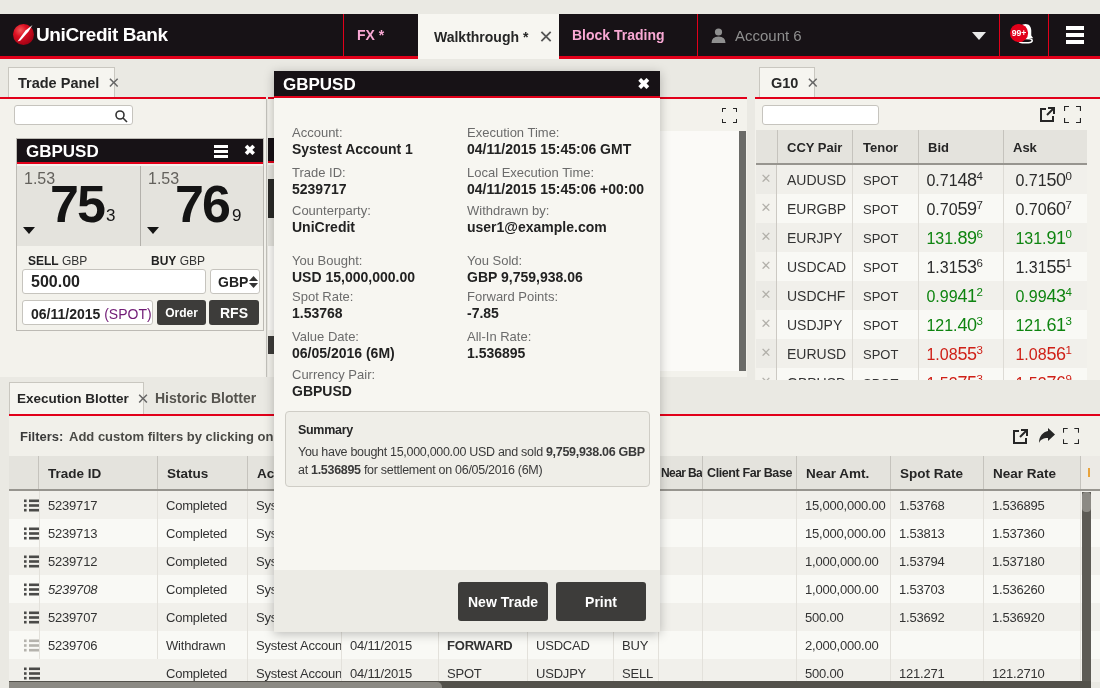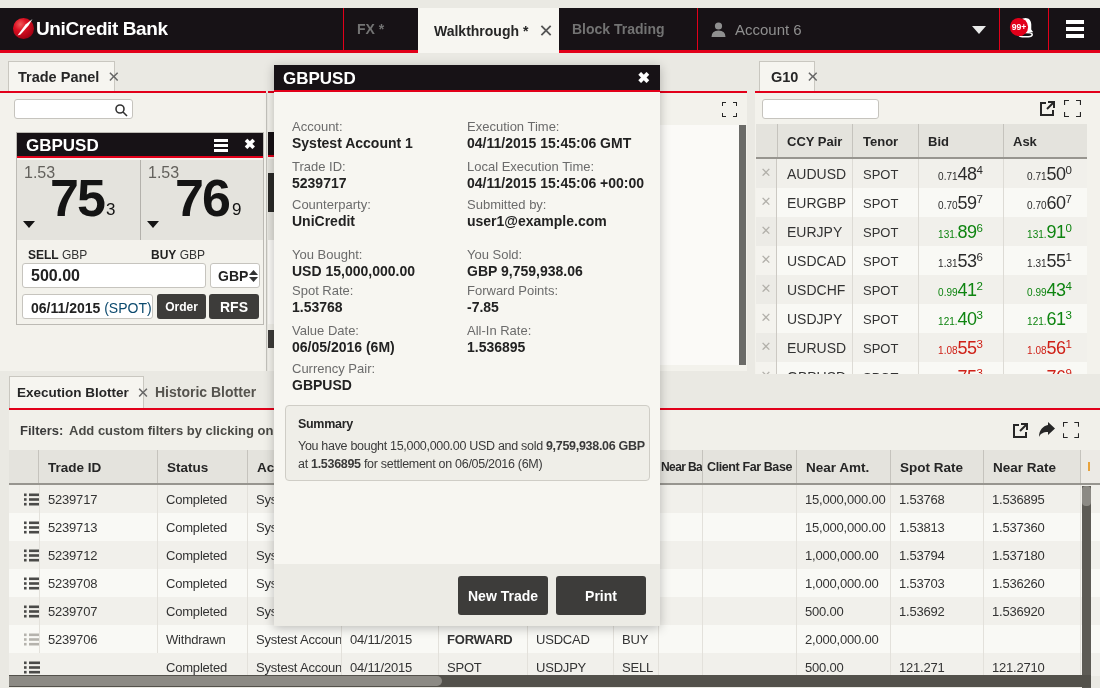--- a/index.html
+++ b/index.html
@@ -1,25 +1,25 @@
 <!DOCTYPE html>
 <html><head>
 <meta charset="utf-8">
 <style>
 * { margin:0; padding:0; box-sizing:border-box; }
 html,body { width:1100px; height:688px; overflow:hidden; }
 body { font-family:"Liberation Sans", sans-serif; background:#eae9e3; position:relative; }
-#root { position:absolute; top:8px; left:0; width:1100px; height:520px; }
+#root { position:absolute; top:14px; left:0; width:1100px; height:520px; }
 .abs { position:absolute; }
 
 
 #hdr { position:absolute; top:0; left:0; width:1100px; height:45px; background:#171216; border-bottom:3px solid #e2001a; }
 #logo-txt { position:absolute; left:36px; top:10px; color:#fff; font-size:19px; font-weight:bold; letter-spacing:-0.4px; }
 .hsep { position:absolute; top:0; width:1px; height:42px; background:#e2001a; }
-.htab { position:absolute; top:0; height:42px; color:#737373; font-size:14px; font-weight:bold; display:flex; align-items:center; padding-left:13px; white-space:nowrap; }
+.htab { position:absolute; top:0; height:42px; color:#f9a8d4; font-size:14px; font-weight:bold; display:flex; align-items:center; padding-left:13px; white-space:nowrap; }
 #tab-walk { background:#f7f6f1; color:#262626; }
 #tab-walk .x { color:#555; font-weight:normal; font-size:18px; margin-left:10px; }
 #acct { position:absolute; top:0; left:698px; width:301px; height:42px; }
 #acct .nm { position:absolute; left:37px; top:13px; color:#8f8f8f; font-size:15px; }
 #acct .caret { position:absolute; right:13px; top:18px; width:0; height:0; border-left:7px solid transparent; border-right:7px solid transparent; border-top:8px solid #e9e9e9; }
 #bellwrap { position:absolute; left:999px; top:0; width:49px; height:42px;text-align:right; }
 #burger { position:absolute; left:1066px; top:12px; width:18px; }
 #burger div { height:4px; background:#fff; margin-bottom:3px; }
 
 
@@ -54,21 +54,21 @@
 #gpanel { position:absolute; left:755px; top:45px; width:345px; height:318px; }
 #gtbl { position:absolute; left:1px; top:71px; width:331px; height:250px; overflow:hidden; }
 .grow { position:absolute; left:0; width:331px; height:29px; }
 .grow .c0 { position:absolute; left:0; width:21px; height:29px; border-right:1px solid #ccc9c3; color:#b2b0aa; font-size:13px; text-align:center; line-height:28px; }
 .grow .c1 { position:absolute; left:31px; top:7px; font-size:14px; color:#333; }
 .grow .c2 { position:absolute; left:107px; top:8px; font-size:13px; color:#333; }
 .grow .b1 { position:absolute; left:96px; width:1px; height:29px; background:#dddbd5; }
 .grow .b2 { position:absolute; left:162px; width:1px; height:29px; background:#dddbd5; }
 .grow .b3 { position:absolute; left:247px; width:1px; height:29px; background:#dddbd5; }
 .px { position:absolute; top:0; height:29px; text-align:right; white-space:nowrap; }
-.px .s { font-size:10px; }
+.px .s { font-size:16px; }
 .px .b { font-size:18px; letter-spacing:-0.5px; }
 .px .u { font-size:11.5px; vertical-align:6px; }
 .pxbid { left:163px; width:64px; padding-top:5px; }
 .pxask { left:248px; width:68px; padding-top:5px; }
 .pc-k { color:#2b2b2b; } .pc-g { color:#0e8410; } .pc-r { color:#cf2017; }
 
 
 #blot { position:absolute; left:9px; top:368px; width:1091px; height:312px; }
 #btabs { position:absolute; left:0; top:0; width:1091px; height:32px; }
 #bfil { position:absolute; left:0; top:34px; width:1091px; height:40px; background:#f1f0ea; font-size:13px; color:#3a3a3a; }
@@ -175,21 +175,21 @@
     <div id="form">
       <div class="abs lbl" style="left:11px;top:8px"><b>SELL</b> GBP</div>
       <div class="abs lbl" style="left:134px;top:8px"><b>BUY</b> GBP</div>
       <div class="finput" style="left:5px;top:23px;width:184px;height:25px;font-size:16px;font-weight:bold;color:#222;padding:3px 0 0 8px">500.00</div>
       <div class="finput" style="left:193px;top:23px;width:50px;height:25px;font-size:14px;font-weight:bold;color:#222;padding:4px 0 0 7px">GBP
         <svg class="abs" style="left:38px;top:6px" width="9" height="12" viewBox="0 0 9 12">
           <path d="M0 5 L4.5 0 L9 5 Z" fill="#333"></path>
               <path d="M0 7 L4.5 12 L9 7 Z" fill="#333"></path>
         </svg>
       </div>
-      <div class="finput" style="left:5px;top:54px;width:131px;height:25px;font-size:14px;padding:5px 0 0 8px"><b style="color:#222">06/11/2015</b> <span style="color:#0c4a6e">(SPOT)</span></div>
+      <div class="finput" style="left:5px;top:54px;width:131px;height:25px;font-size:14px;padding:5px 0 0 8px"><b style="color:#222">06/11/2015</b> <span style="color:#701a75">(SPOT)</span></div>
       <div class="darkbtn" style="left:140px;top:54px;width:49px;height:25px;font-size:12px">Order</div>
       <div class="darkbtn" style="left:192px;top:54px;width:50px;height:25px;font-size:14px">RFS</div>
     </div>
   </div>
 </div>
 
 <div class="abs" style="left:266px;top:85px;width:1px;height:278px;background:#c2c0ba"></div>
 
 <div id="mpanel">
   <div class="tabline" style="left:1px;top:38px;width:479px"></div>
@@ -426,21 +426,21 @@
         </div>
         <div class="br" style="top:119px;background:#f9f9f5">
           <svg class="licon" width="16" height="13" viewBox="0 0 16 13">
             <rect x="0" y="0.5" width="2.6" height="2.6" fill="#4a4a48"></rect>
             <rect x="5" y="0.5" width="11" height="2.6" fill="#4a4a48"></rect>
             <rect x="0" y="5.2" width="2.6" height="2.6" fill="#4a4a48"></rect>
             <rect x="5" y="5.2" width="11" height="2.6" fill="#4a4a48"></rect>
             <rect x="0" y="9.9" width="2.6" height="2.6" fill="#4a4a48"></rect>
             <rect x="5" y="9.9" width="11" height="2.6" fill="#4a4a48"></rect>
           </svg>
-          <div class="bc" style="left:30px;width:119px;border-left:1px solid #e3e1db;">5239708</div>
+          <div class="bc" style="left:30px;width:119px;border-left:1px solid #e3e1db;font-style:italic;">5239708</div>
           <div class="bc" style="left:149px;width:90px;">Completed</div>
           <div class="bc" style="left:239px;width:94px;">Systest Account</div>
           <div class="bc" style="left:333px;width:97px;">04/11/2015</div>
           <div class="bc" style="left:430px;width:89px;">SPOT</div>
           <div class="bc" style="left:519px;width:86px;">GBPUSD</div>
           <div class="bc" style="left:605px;width:45px;">BUY</div>
           <div class="bc" style="left:650px;width:44px;"></div>
           <div class="bc" style="left:694px;width:94px;"></div>
           <div class="bc" style="left:788px;width:94px;">1,000,000.00</div>
           <div class="bc" style="left:882px;width:93px;">1.53703</div>
@@ -530,21 +530,21 @@
         <div class="ml" style="left:18px;top:54px">Account:</div>
         <div class="mv" style="left:18px;top:70px">Systest Account 1</div>
         <div class="ml" style="left:193px;top:54px">Execution Time:</div>
         <div class="mv" style="left:193px;top:70px">04/11/2015 15:45:06 GMT</div>
         <div class="ml" style="left:18px;top:94px">Trade ID:</div>
         <div class="mv" style="left:18px;top:110px">5239717</div>
         <div class="ml" style="left:193px;top:94px">Local Execution Time:</div>
         <div class="mv" style="left:193px;top:110px">04/11/2015 15:45:06 +00:00</div>
         <div class="ml" style="left:18px;top:132px">Counterparty:</div>
         <div class="mv" style="left:18px;top:148px">UniCredit</div>
-        <div class="ml" style="left:193px;top:132px">Submitted by:</div>
+        <div class="ml" style="left:193px;top:132px">Withdrawn by:</div>
         <div class="mv" style="left:193px;top:148px">user1@example.com</div>
         <div class="ml" style="left:18px;top:182px">You Bought:</div>
         <div class="mv" style="left:18px;top:198px">USD 15,000,000.00</div>
         <div class="ml" style="left:193px;top:182px">You Sold:</div>
         <div class="mv" style="left:193px;top:198px">GBP 9,759,938.06</div>
         <div class="ml" style="left:18px;top:218px">Spot Rate:</div>
         <div class="mv" style="left:18px;top:234px">1.53768</div>
         <div class="ml" style="left:193px;top:218px">Forward Points:</div>
         <div class="mv" style="left:193px;top:234px">-7.85</div>
         <div class="ml" style="left:18px;top:258px">Value Date:</div>

